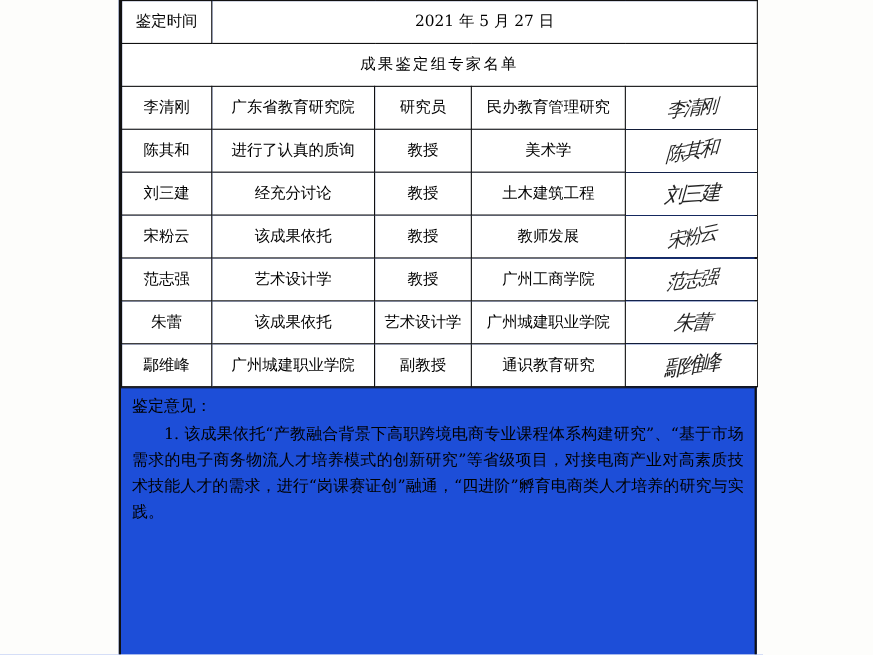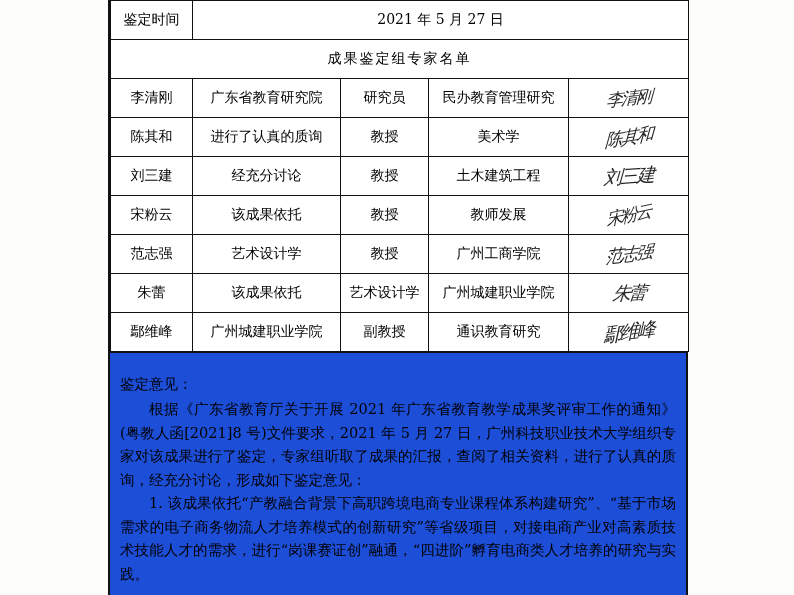--- a/index.html
+++ b/index.html
@@ -92,21 +92,20 @@
     border-top: 1px solid #111;
     padding: 6px 10px 0 10px;
     font-family: "DejaVu Serif", "Liberation Serif", serif;
     font-size: 14.5px;
     line-height: 1.62;
     text-align: justify;
   }
   .opinion .label {
     display: block;
     margin-bottom: 2px;
-    margin-top: 14px;
   }
   .opinion p {
     margin: 0;
     text-indent: 0;
   }
   .opinion p.indent2 { text-indent: 2em; }
   .clip {
     overflow: hidden;
     height: 258px;
   }
@@ -181,19 +180,18 @@
           <td>广州城建职业学院</td>
           <td>副教授</td>
           <td>通识教育研究</td>
           <td class="sig-cell"><span class="sig s7">鄢维峰</span></td>
         </tr>
       </tbody>
     </table>
 
     <div class="opinion clip">
       <span class="label">鉴定意见：</span>
-      <p class="indent2">根据《广东省教育厅关于开展 2021 年广东省教育教学成果奖评审工作的通知》(粤教人函[2021]8 号)文件要求，2021 年 5 月 27 日，广州科技职业技术大学组织专家对该成果进行了鉴定，专家组听取了成果的汇报，查阅了相关资料，进行了认真的质询，经充分讨论，形成如下鉴定意见：</p>
       <p class="indent2">1. 该成果依托“产教融合背景下高职跨境电商专业课程体系构建研究”、“基于市场需求的电子商务物流人才培养模式的创新研究”等省级项目，对接电商产业对高素质技术技能人才的需求，进行“岗课赛证创”融通，“四进阶”孵育电商类人才培养的研究与实践。</p>
 
     </div>
 
   </div>
 </div>
 
 </body></html>

